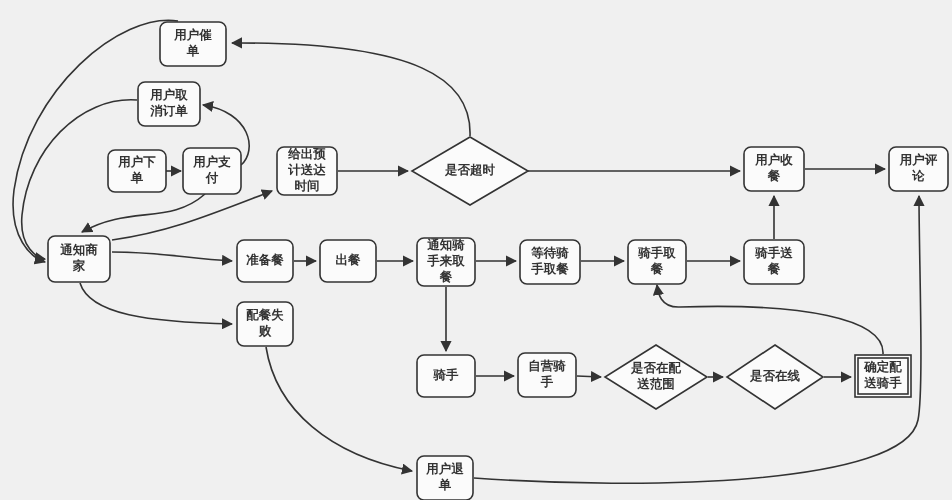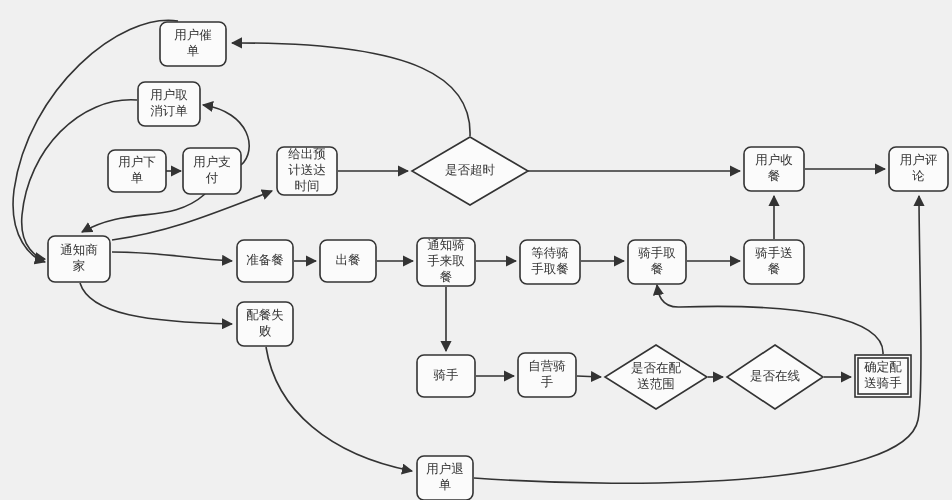--- a/index.html
+++ b/index.html
@@ -2,21 +2,21 @@
 <html><head>
 <meta charset="utf-8">
 <style>
   html,body{margin:0;padding:0;}
   body{
     width:952px;height:500px;
     background:#f0f0f0;
     font-family:"Liberation Sans","DejaVu Sans",sans-serif;
     overflow:hidden;
   }
-  #flow-root{position:relative;width:952px;height:500px;}
+  #flow-root{position:relative;width:952px;height:500px;font-weight:bold;}
   svg{display:block;}
   .node-label{
     font-family:"Liberation Sans","DejaVu Sans",sans-serif;
     font-size:12.5px;
     fill:#333333;
     text-anchor:middle;
     dominant-baseline:middle;
     white-space:pre;
   }
   .shape-box{fill:#fbfbfb;stroke:#333333;stroke-width:1.6;}

